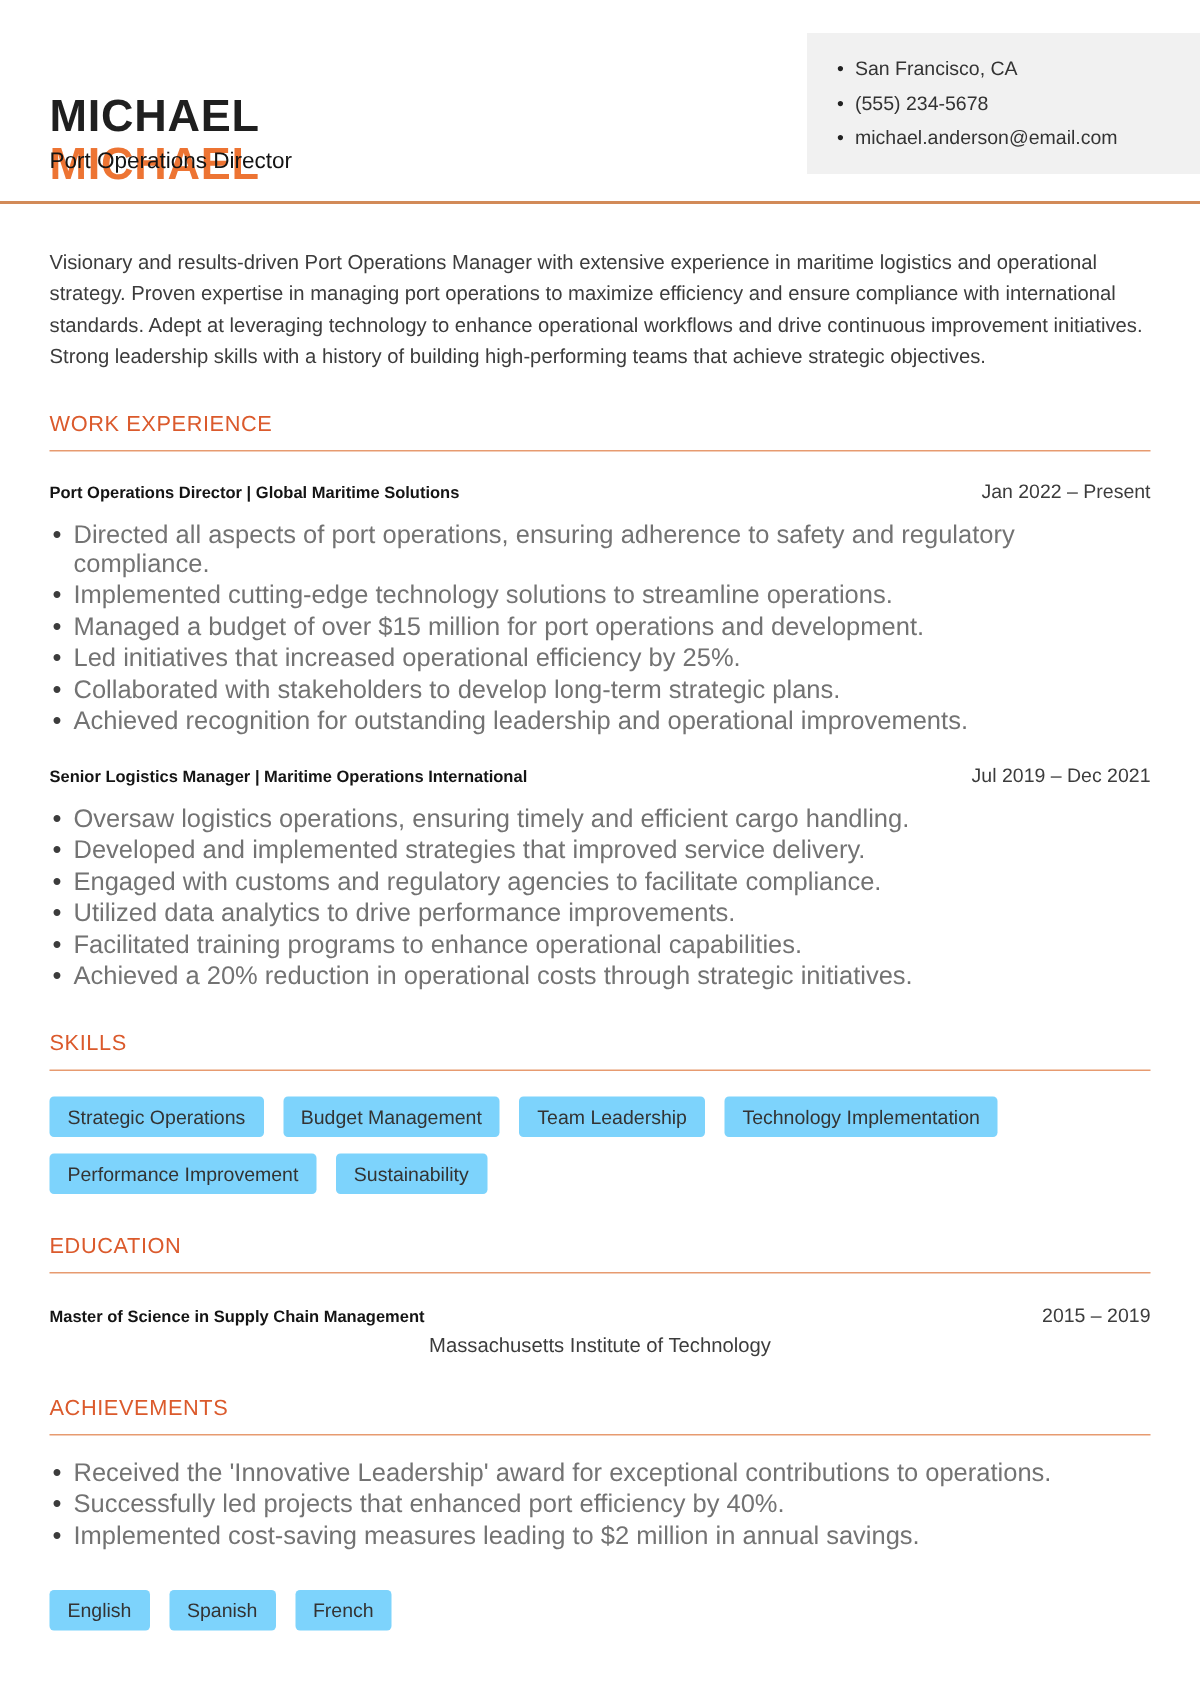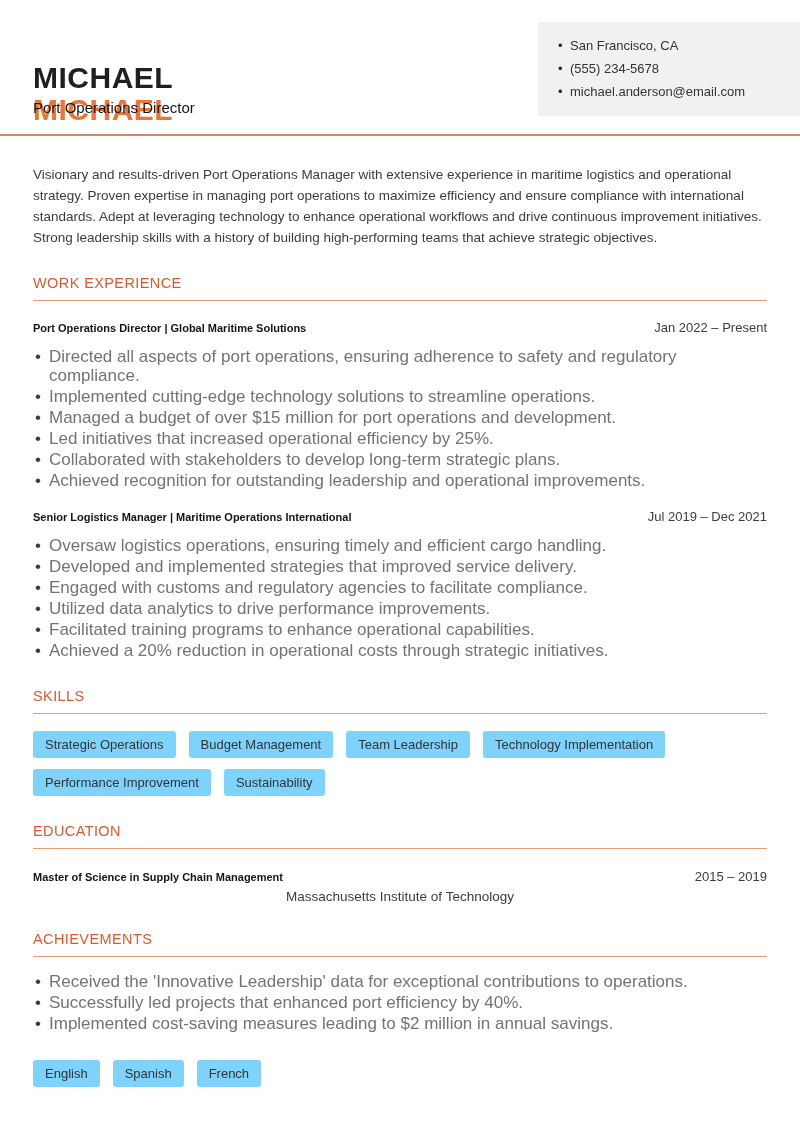--- a/index.html
+++ b/index.html
@@ -219,21 +219,21 @@
         <span class="entry-title">Master of Science in Supply Chain Management</span>
         <span class="entry-dates">2015 – 2019</span>
       </div>
       <div class="school">Massachusetts Institute of Technology</div>
     </div>
   </div>
 
   <div class="section">
     <h2 class="section-heading">ACHIEVEMENTS</h2>
     <ul class="bullets" style="margin-top:16px;">
-      <li>Received the 'Innovative Leadership' data for exceptional contributions to operations.</li>
+      <li>Received the 'Innovative Leadership' award for exceptional contributions to operations.</li>
       <li>Successfully led projects that enhanced port efficiency by 40%.</li>
       <li>Implemented cost-saving measures leading to $2 million in annual savings.</li>
     </ul>
   </div>
 
   <div class="section">
     <div class="tags">
       <span class="tag">English</span>
       <span class="tag">Spanish</span>
       <span class="tag">French</span>

